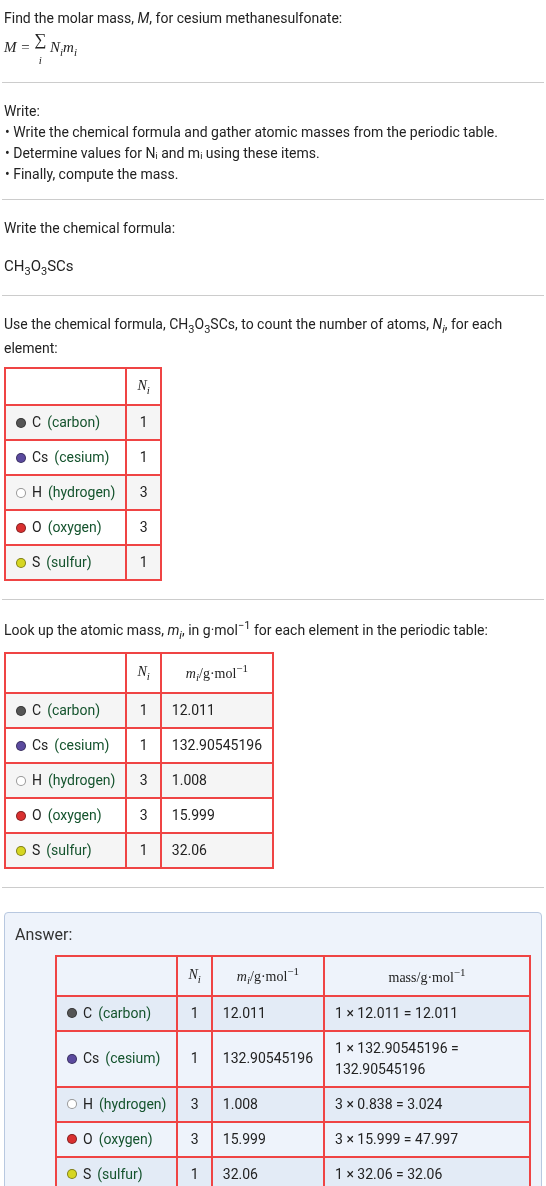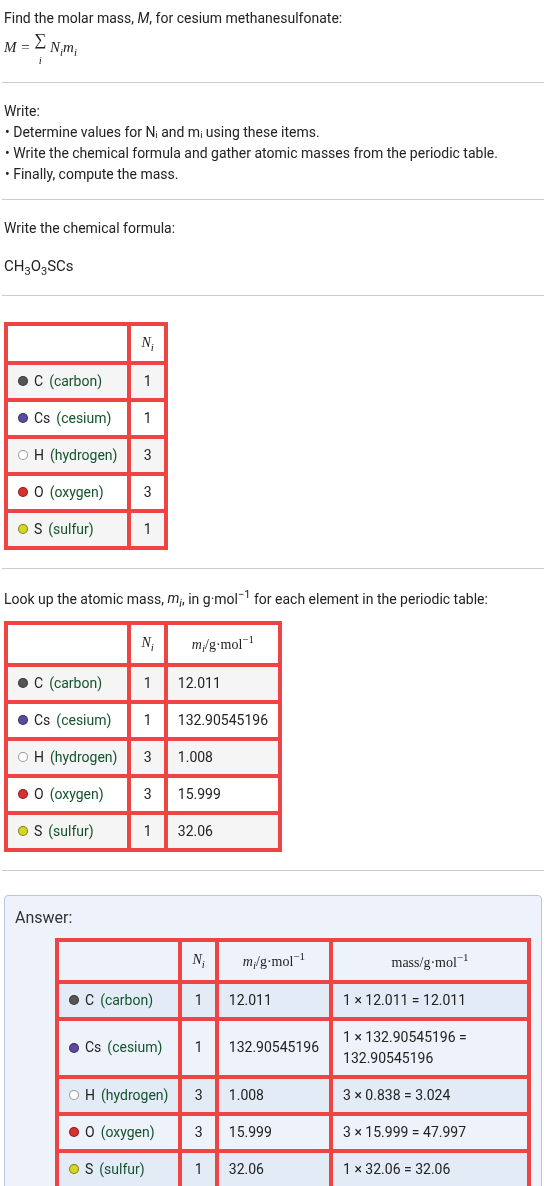--- a/index.html
+++ b/index.html
@@ -16,21 +16,21 @@
     .section:last-child { border-bottom: none; }
     .formula-line { font-style: italic; font-family: Georgia, 'Times New Roman', serif; font-size: 15px; padding: 2px 0; }
     .sub { font-size: 11px; vertical-align: sub; }
     .sup { font-size: 11px; vertical-align: super; }
     .chem-formula { font-size: 15px; margin-top: 16px; }
     table.data-table {
       border-collapse: collapse;
       margin: 8px 0 4px 0;
     }
     table.data-table th, table.data-table td {
-      border: 4px solid #ef4444;
+      border: 2px solid #ef4444;
       padding: 6px 10px;
       text-align: left;
       font-size: 14px;
       font-weight: normal;
     }
     table.data-table th {
       background: #fff;
       font-style: italic;
       font-family: Georgia, 'Times New Roman', serif;
       text-align: center;
@@ -77,32 +77,35 @@
     </span>
     <span>
       <span>N</span><span class="sub">i</span><span>m</span><span class="sub">i</span>
     </span>
   </div>
 </div>
 
 <div class="section">
   <div>Write:</div>
   <div class="plan-list">
+    <div class="plan-item">Write the chemical formula and gather atomic masses from the periodic table.</div>
     <div class="plan-item">Determine values for Nᵢ and mᵢ using these items.</div>
-    <div class="plan-item">Write the chemical formula and gather atomic masses from the periodic table.</div>
     <div class="plan-item">Finally, compute the mass.</div>
   </div>
 </div>
 
 <div class="section">
   <div>Write the chemical formula:</div>
   <div class="chem-formula">CH<span class="sub">3</span>O<span class="sub">3</span>SCs</div>
 </div>
 
 <div class="section">
+  <div>
+    <span>Use the chemical formula, </span><span>CH<span class="sub">3</span>O<span class="sub">3</span>SCs</span><span>, to count the number of atoms, </span><span class="unit-ital">N<span class="sub">i</span></span><span>, for each element:</span>
+  </div>
   <table class="data-table">
     <tbody>
         <tr>
       <th></th>
       <th><span>N</span><span class="sub">i</span></th>
     </tr>
     </tbody>
       <tbody id="count-tbody">
         <tr>
      <td>

